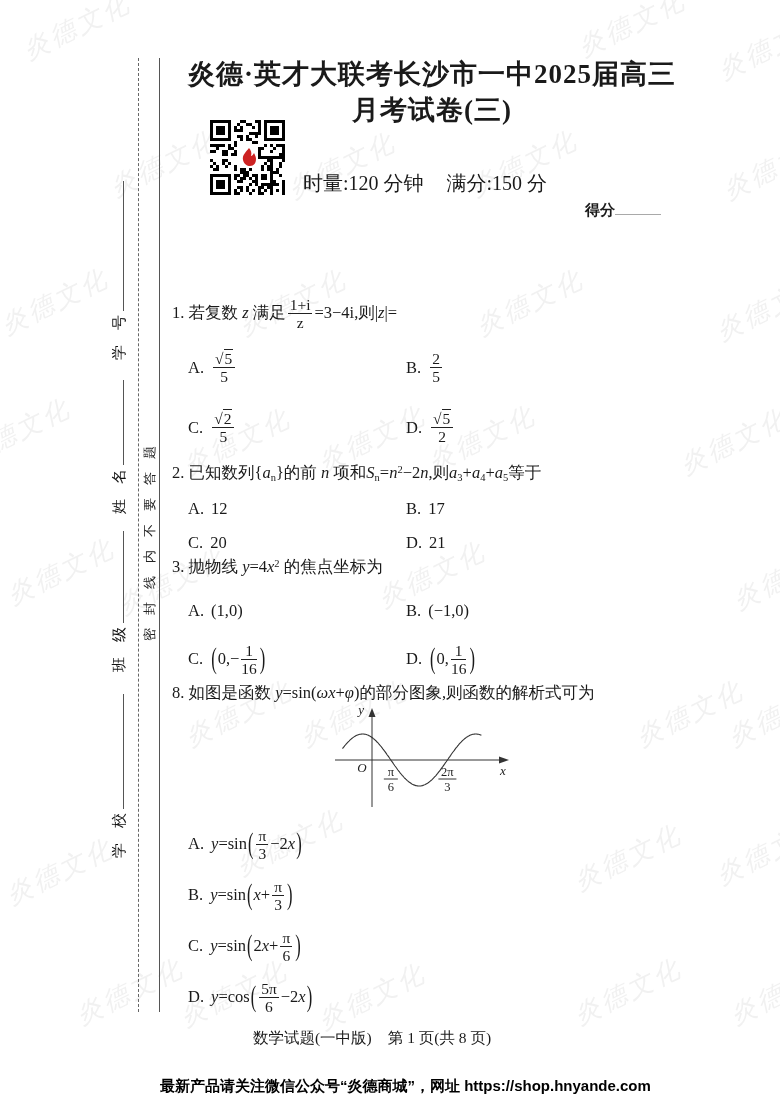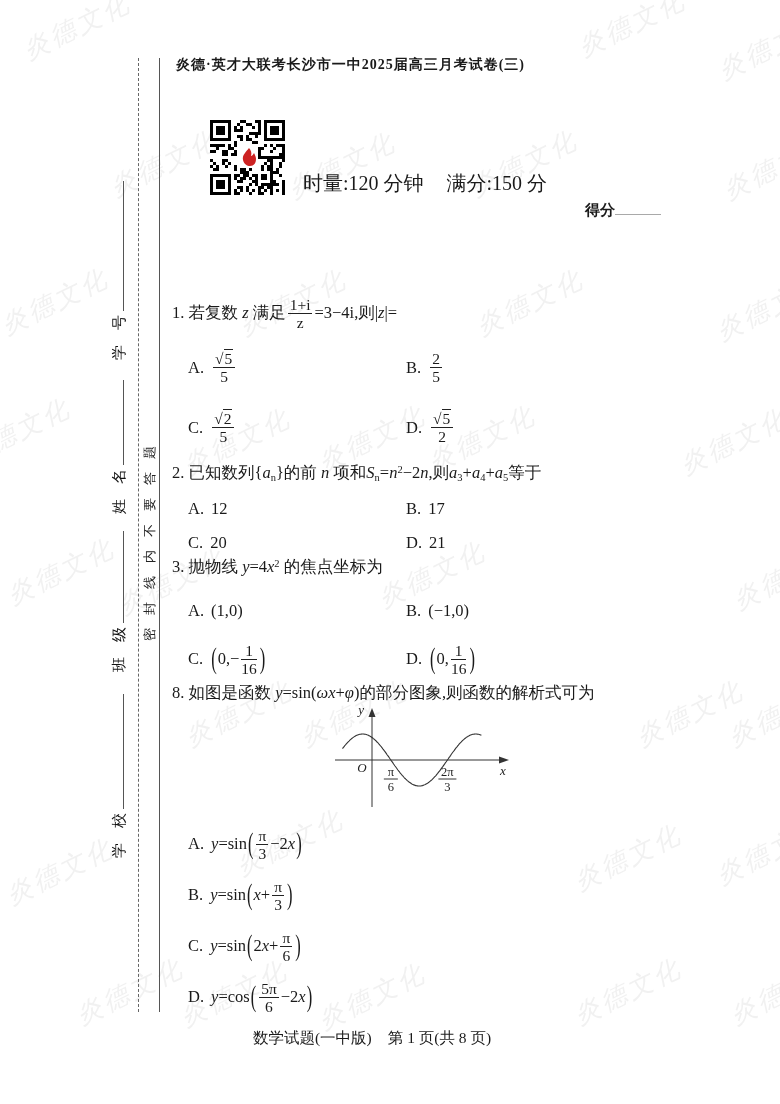--- a/index.html
+++ b/index.html
@@ -13,22 +13,22 @@
   .content{position:absolute;inset:0;z-index:1;}
   
   .v-dashed{position:absolute;left:138px;top:58px;height:954px;width:0;border-left:1px dashed #666;}
   .v-solid{position:absolute;left:159px;top:58px;height:954px;width:1px;background:#555;}
   .sb-field{position:absolute;left:108px;transform:rotate(-90deg);transform-origin:0 0;
             white-space:nowrap;font-size:15px;color:#111;}
   .sb-blank{display:inline-block;border-bottom:1px solid #555;height:15px;margin-left:4px;}
   .seal-text{position:absolute;left:141px;top:641px;transform:rotate(-90deg);transform-origin:0 0;
              white-space:nowrap;font-size:13px;letter-spacing:13px;color:#222;}
   
-  .exam-title{position:absolute;left:176px;top:56px;width:500px;text-align:left;
-              font-size:14px;font-weight:bold;letter-spacing:1px;}
+  .exam-title{position:absolute;left:182px;top:56px;width:500px;text-align:center;
+              font-size:27px;font-weight:bold;letter-spacing:1px;}
   .qr{position:absolute;left:210px;top:120px;width:78px;height:78px;}
   .subject{position:absolute;left:300px;top:128px;width:250px;text-align:center;
            font-size:31px;font-weight:bold;letter-spacing:26px;text-indent:26px;}
   .submeta{position:absolute;left:290px;top:170px;width:270px;text-align:center;font-size:20px;}
   .submeta span{margin:0 9px;}
   .scorebox{position:absolute;left:585px;top:200px;font-size:15px;}
   .scorebox .lab{font-weight:bold;}
   .score-line{display:inline-block;width:46px;border-bottom:1.5px solid #a9a9a9;height:14px;}
   
   .heading{position:absolute;left:172px;top:236px;width:590px;font-size:16.5px;line-height:34px;}
@@ -470,14 +470,15 @@
           <line x1="54.849599999999995" y1="75" x2="68.8496" y2="75" stroke="#333" stroke-width="1"></line>
           <text x="61.849599999999995" y="87" font-size="12.5" fill="#222" text-anchor="middle" font-family="&quot;Liberation Serif&quot;,serif">6</text>
           <text x="118.3984" y="72" font-size="12.5" fill="#222" text-anchor="middle" font-family="&quot;Liberation Serif&quot;,serif">2π</text>
           <line x1="109.3984" y1="75" x2="127.3984" y2="75" stroke="#333" stroke-width="1"></line>
           <text x="118.3984" y="87" font-size="12.5" fill="#222" text-anchor="middle" font-family="&quot;Liberation Serif&quot;,serif">3</text>
         </svg></div>
 
     <div class="footer">
       <span>数学试题(一中版)</span><span>第 1 页(共 8 页)</span>
     </div>
+    <div class="promo">最新产品请关注微信公众号“炎德商城”，网址 https://shop.hnyande.com</div>
   </div>
 </div>
 
 </body></html>

